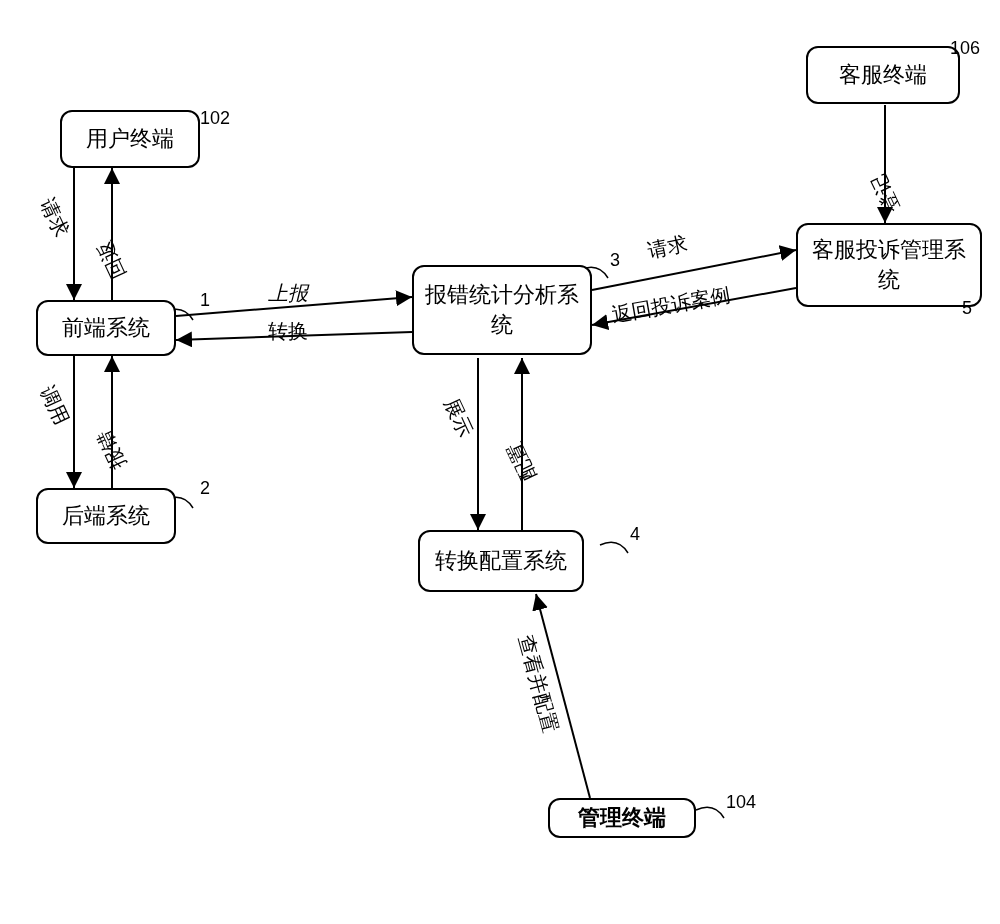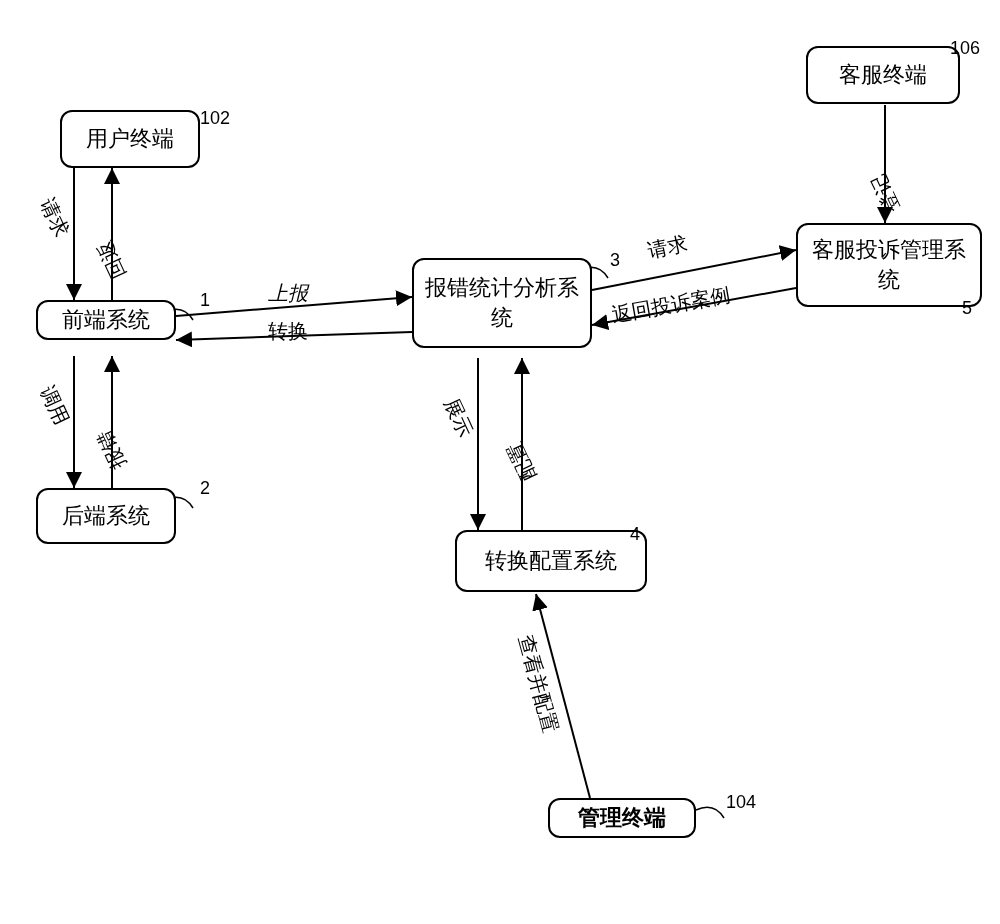--- a/index.html
+++ b/index.html
@@ -87,36 +87,36 @@
     <path d="M 926 284 q 12 22 32 22" stroke="#000" stroke-width="1.5" fill="none"></path>
     <path d="M 920 56 q 18 -8 28 8" stroke="#000" stroke-width="1.5" fill="none"></path>
     <path d="M 696 810 q 18 -8 28 8" stroke="#000" stroke-width="1.5" fill="none"></path>
   </svg>
 
   <div class="box" style="left:36px;top:110px;width:140px;height:58px;margin-left:24px;">
     <span>用户终端</span>
   </div>
   <span class="ref-label" style="left:200px;top:108px;">102</span>
 
-  <div class="box" style="left:36px;top:300px;width:140px;height:40px;">
+  <div class="box" style="left:36px;top:300px;width:140px;height:56px;">
     <span>前端系统</span>
   </div>
   <span class="ref-label" style="left:200px;top:290px;">1</span>
 
   <div class="box" style="left:36px;top:488px;width:140px;height:56px;">
     <span>后端系统</span>
   </div>
   <span class="ref-label" style="left:200px;top:478px;">2</span>
 
-  <div class="box" style="left:412px;top:258px;width:180px;height:90px;">
+  <div class="box" style="left:412px;top:265px;width:180px;height:90px;">
     <span>报错统计分析系统</span>
   </div>
   <span class="ref-label" style="left:610px;top:250px;">3</span>
 
-  <div class="box" style="left:418px;top:530px;width:192px;height:62px;margin-left:37px;">
+  <div class="box" style="left:418px;top:530px;width:166px;height:62px;">
     <span>转换配置系统</span>
   </div>
   <span class="ref-label" style="left:630px;top:524px;">4</span>
 
   <div class="box" style="left:796px;top:223px;width:186px;height:84px;">
     <span>客服投诉管理系统</span>
   </div>
   <span class="ref-label" style="left:962px;top:298px;">5</span>
 
   <div class="box" style="left:806px;top:46px;width:154px;height:58px;">

